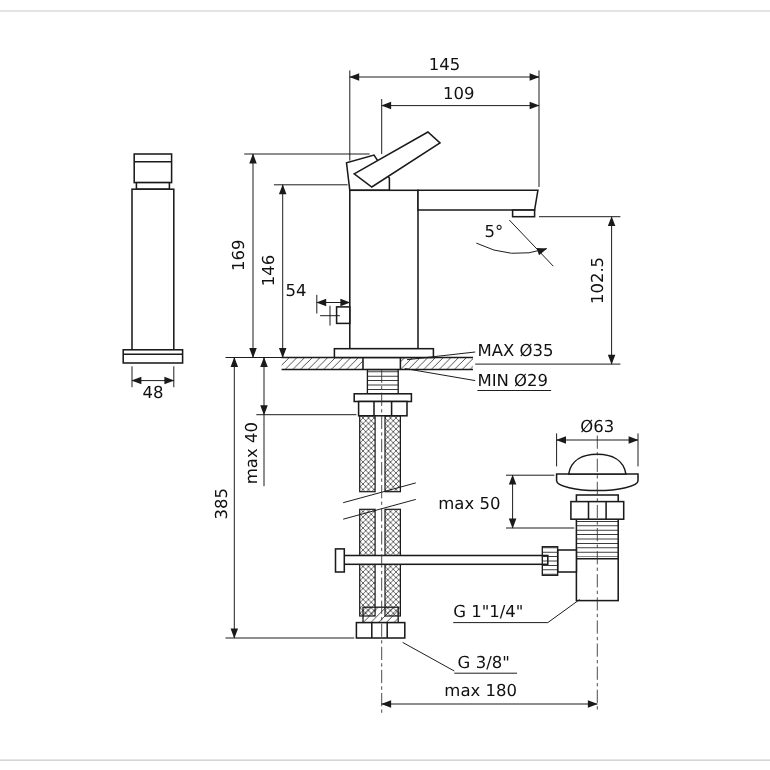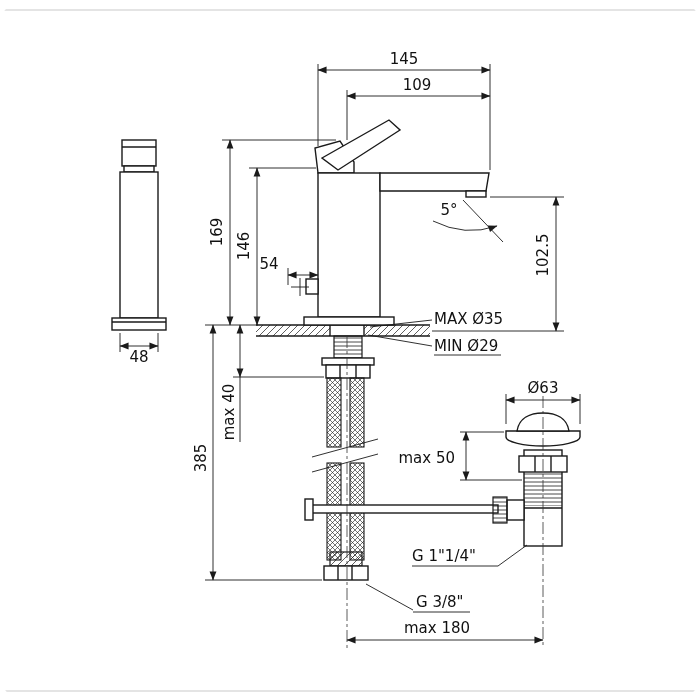--- a/index.html
+++ b/index.html
@@ -1,16 +1,16 @@
 <!DOCTYPE html>
 <html><head>
 <meta charset="utf-8">
 <style>
   html,body{margin:0;padding:0;background:#fff;}
-  .stage{width:700px;height:700px;position:relative;background:#ffffff;overflow:hidden;border-radius:25px;}
+  .stage{width:700px;height:700px;position:relative;background:#ffffff;overflow:hidden;}
   svg{display:block;}
   .o{fill:#ffffff;stroke:#1a1a1a;stroke-width:1.4;stroke-linejoin:miter;}
   .ol{fill:none;stroke:#1a1a1a;stroke-width:1.4;}
   .d{fill:none;stroke:#1a1a1a;stroke-width:0.9;}
   .cl{fill:none;stroke:#333;stroke-width:0.8;stroke-dasharray:12 3 3 3;}
   .t{font-family:"DejaVu Sans", sans-serif;font-size:15px;fill:#111;}
   .frameline{stroke:#c9c9c9;stroke-width:1;}
 </style>
 </head>
 <body>

